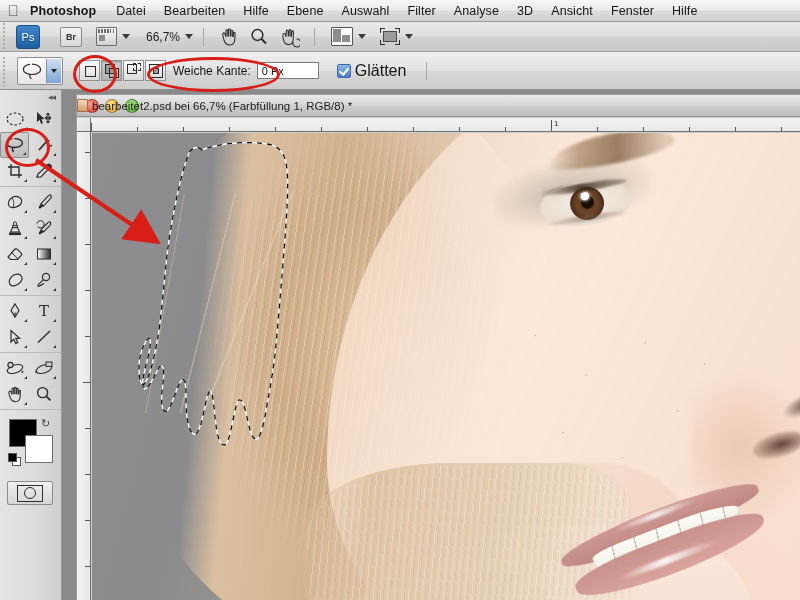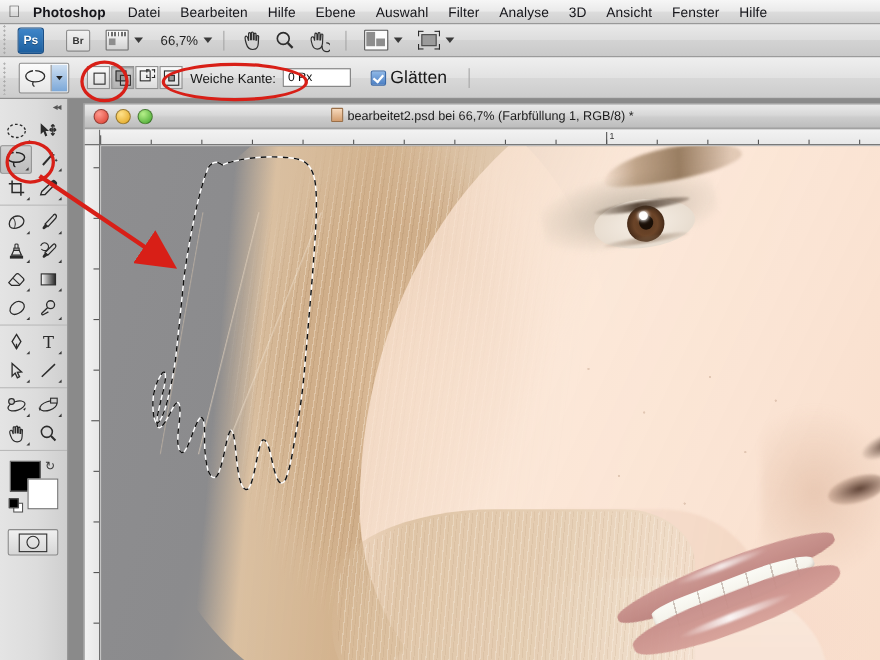--- a/index.html
+++ b/index.html
@@ -39,21 +39,21 @@
   .grip{
     width:11px;height:30px;
     background-image:radial-gradient(#9b9b9b 35%,transparent 36%);
     background-size:4px 4px;background-position:2px 8px;
     background-repeat:repeat-y;opacity:.75;
   }
   .ps-badge{
     width:22px;height:22px;margin-left:5px;border-radius:3px;
     background:linear-gradient(to bottom,#3f86c9,#1d5f9f);
     border:1px solid #1b4f86;
-    color:#fff;font-size:11px;font-weight:bold;
+    color:#fff;font-size:11px;font-weight:normal;
     display:flex;align-items:center;justify-content:center;
     text-shadow:0 1px 0 rgba(0,0,0,.35);
   }
   .br-badge{
     width:20px;height:18px;margin-left:20px;border-radius:2px;
     background:linear-gradient(to bottom,#f2f2f2,#d9d9d9);
     border:1px solid #8b8b8b;
     color:#333;font-size:9px;font-weight:bold;
     display:flex;align-items:center;justify-content:center;
   }
@@ -203,21 +203,21 @@
     background:linear-gradient(to bottom,#e9e9e9 0%,#d8d8d8 45%,#cdcdcd 55%,#bdbdbd 100%);
     border-bottom:1px solid #8e8e8e;
     display:flex;align-items:center;box-sizing:border-box;
   }
   .lights{display:flex;gap:6px;margin-left:8px;}
   .light{width:12px;height:12px;border-radius:50%;border:1px solid rgba(0,0,0,.35);}
   .l-red{background:radial-gradient(circle at 35% 30%,#ff9a8f,#d93a2b);}
   .l-yel{background:radial-gradient(circle at 35% 30%,#ffe18a,#e0a31c);}
   .l-grn{background:radial-gradient(circle at 35% 30%,#b6f08a,#3fa22a);}
   .doctitle{
-    position:absolute;left:0;right:0;text-align:center;
+    position:absolute;left:0;right:0;text-align:left;
     font-size:11.5px;color:#1d1d1d;line-height:22px;pointer-events:none;
   }
   .doc-file-icon{
     display:inline-block;width:9px;height:11px;vertical-align:-2px;margin-right:4px;
     background:linear-gradient(to bottom,#f7d9bb,#d39d6e);
     border:1px solid #9a6f48;border-radius:1px;
   }
 
   #rulerH{
     position:absolute;left:0;top:23px;width:724px;height:14px;

